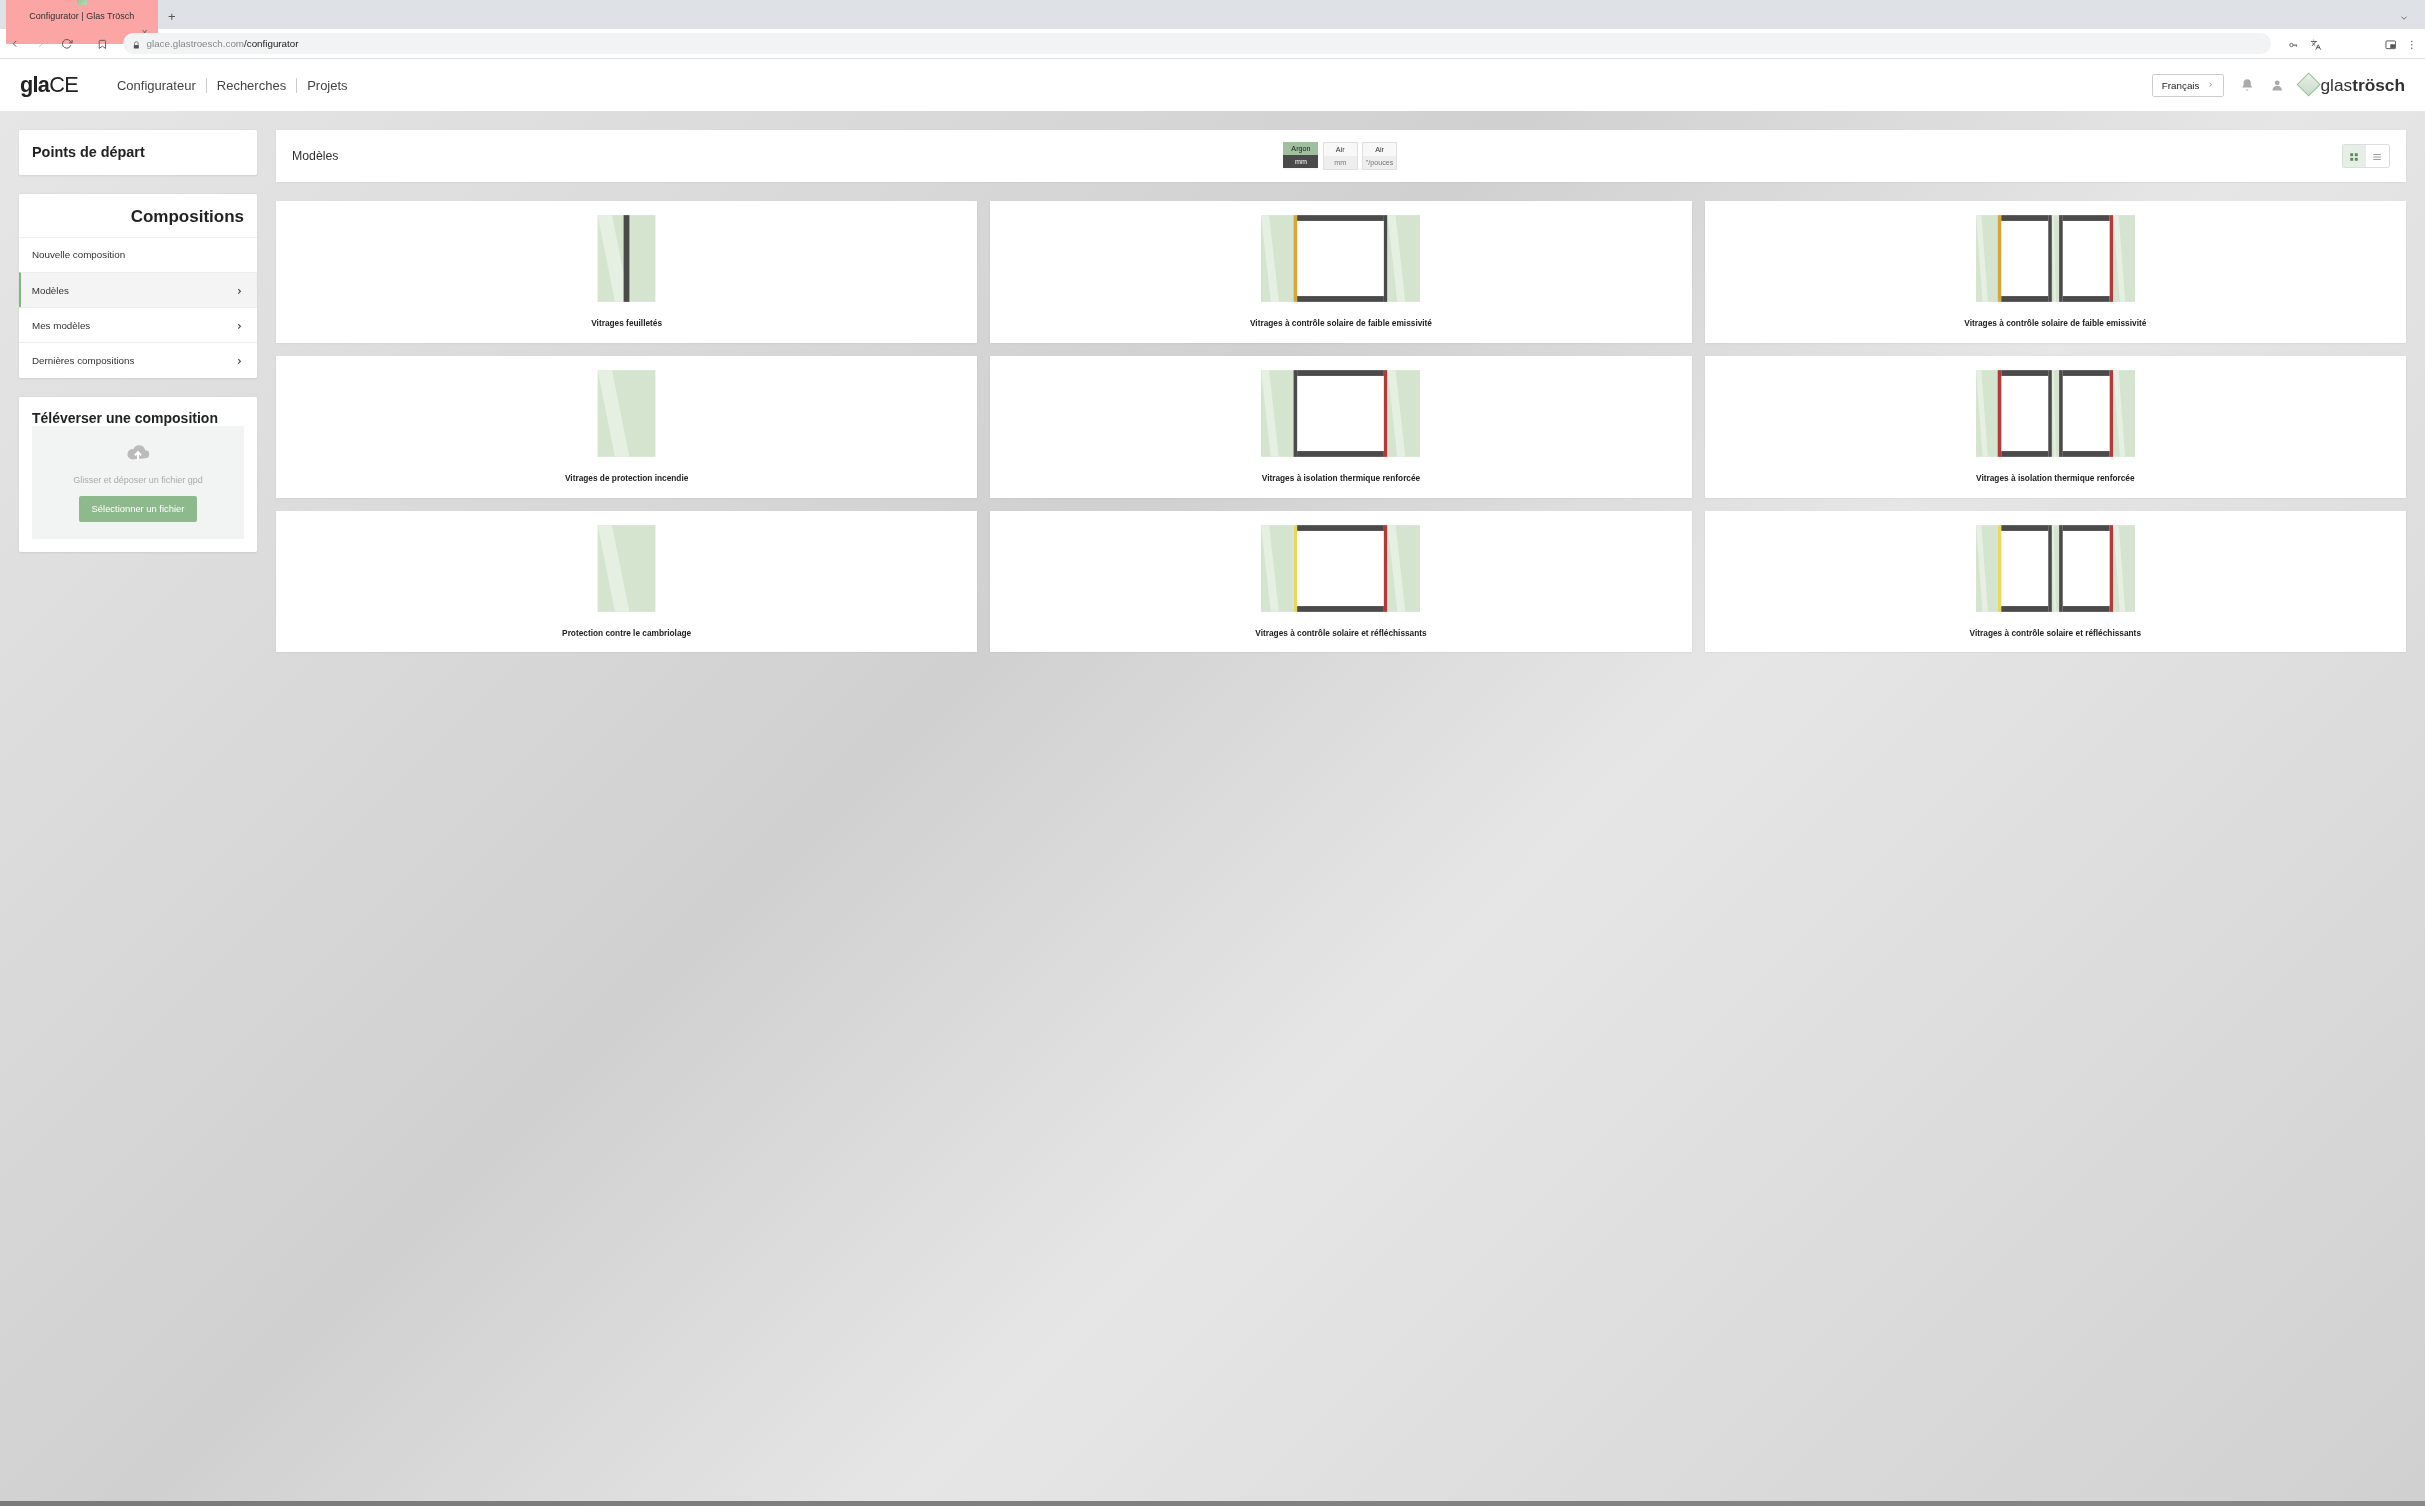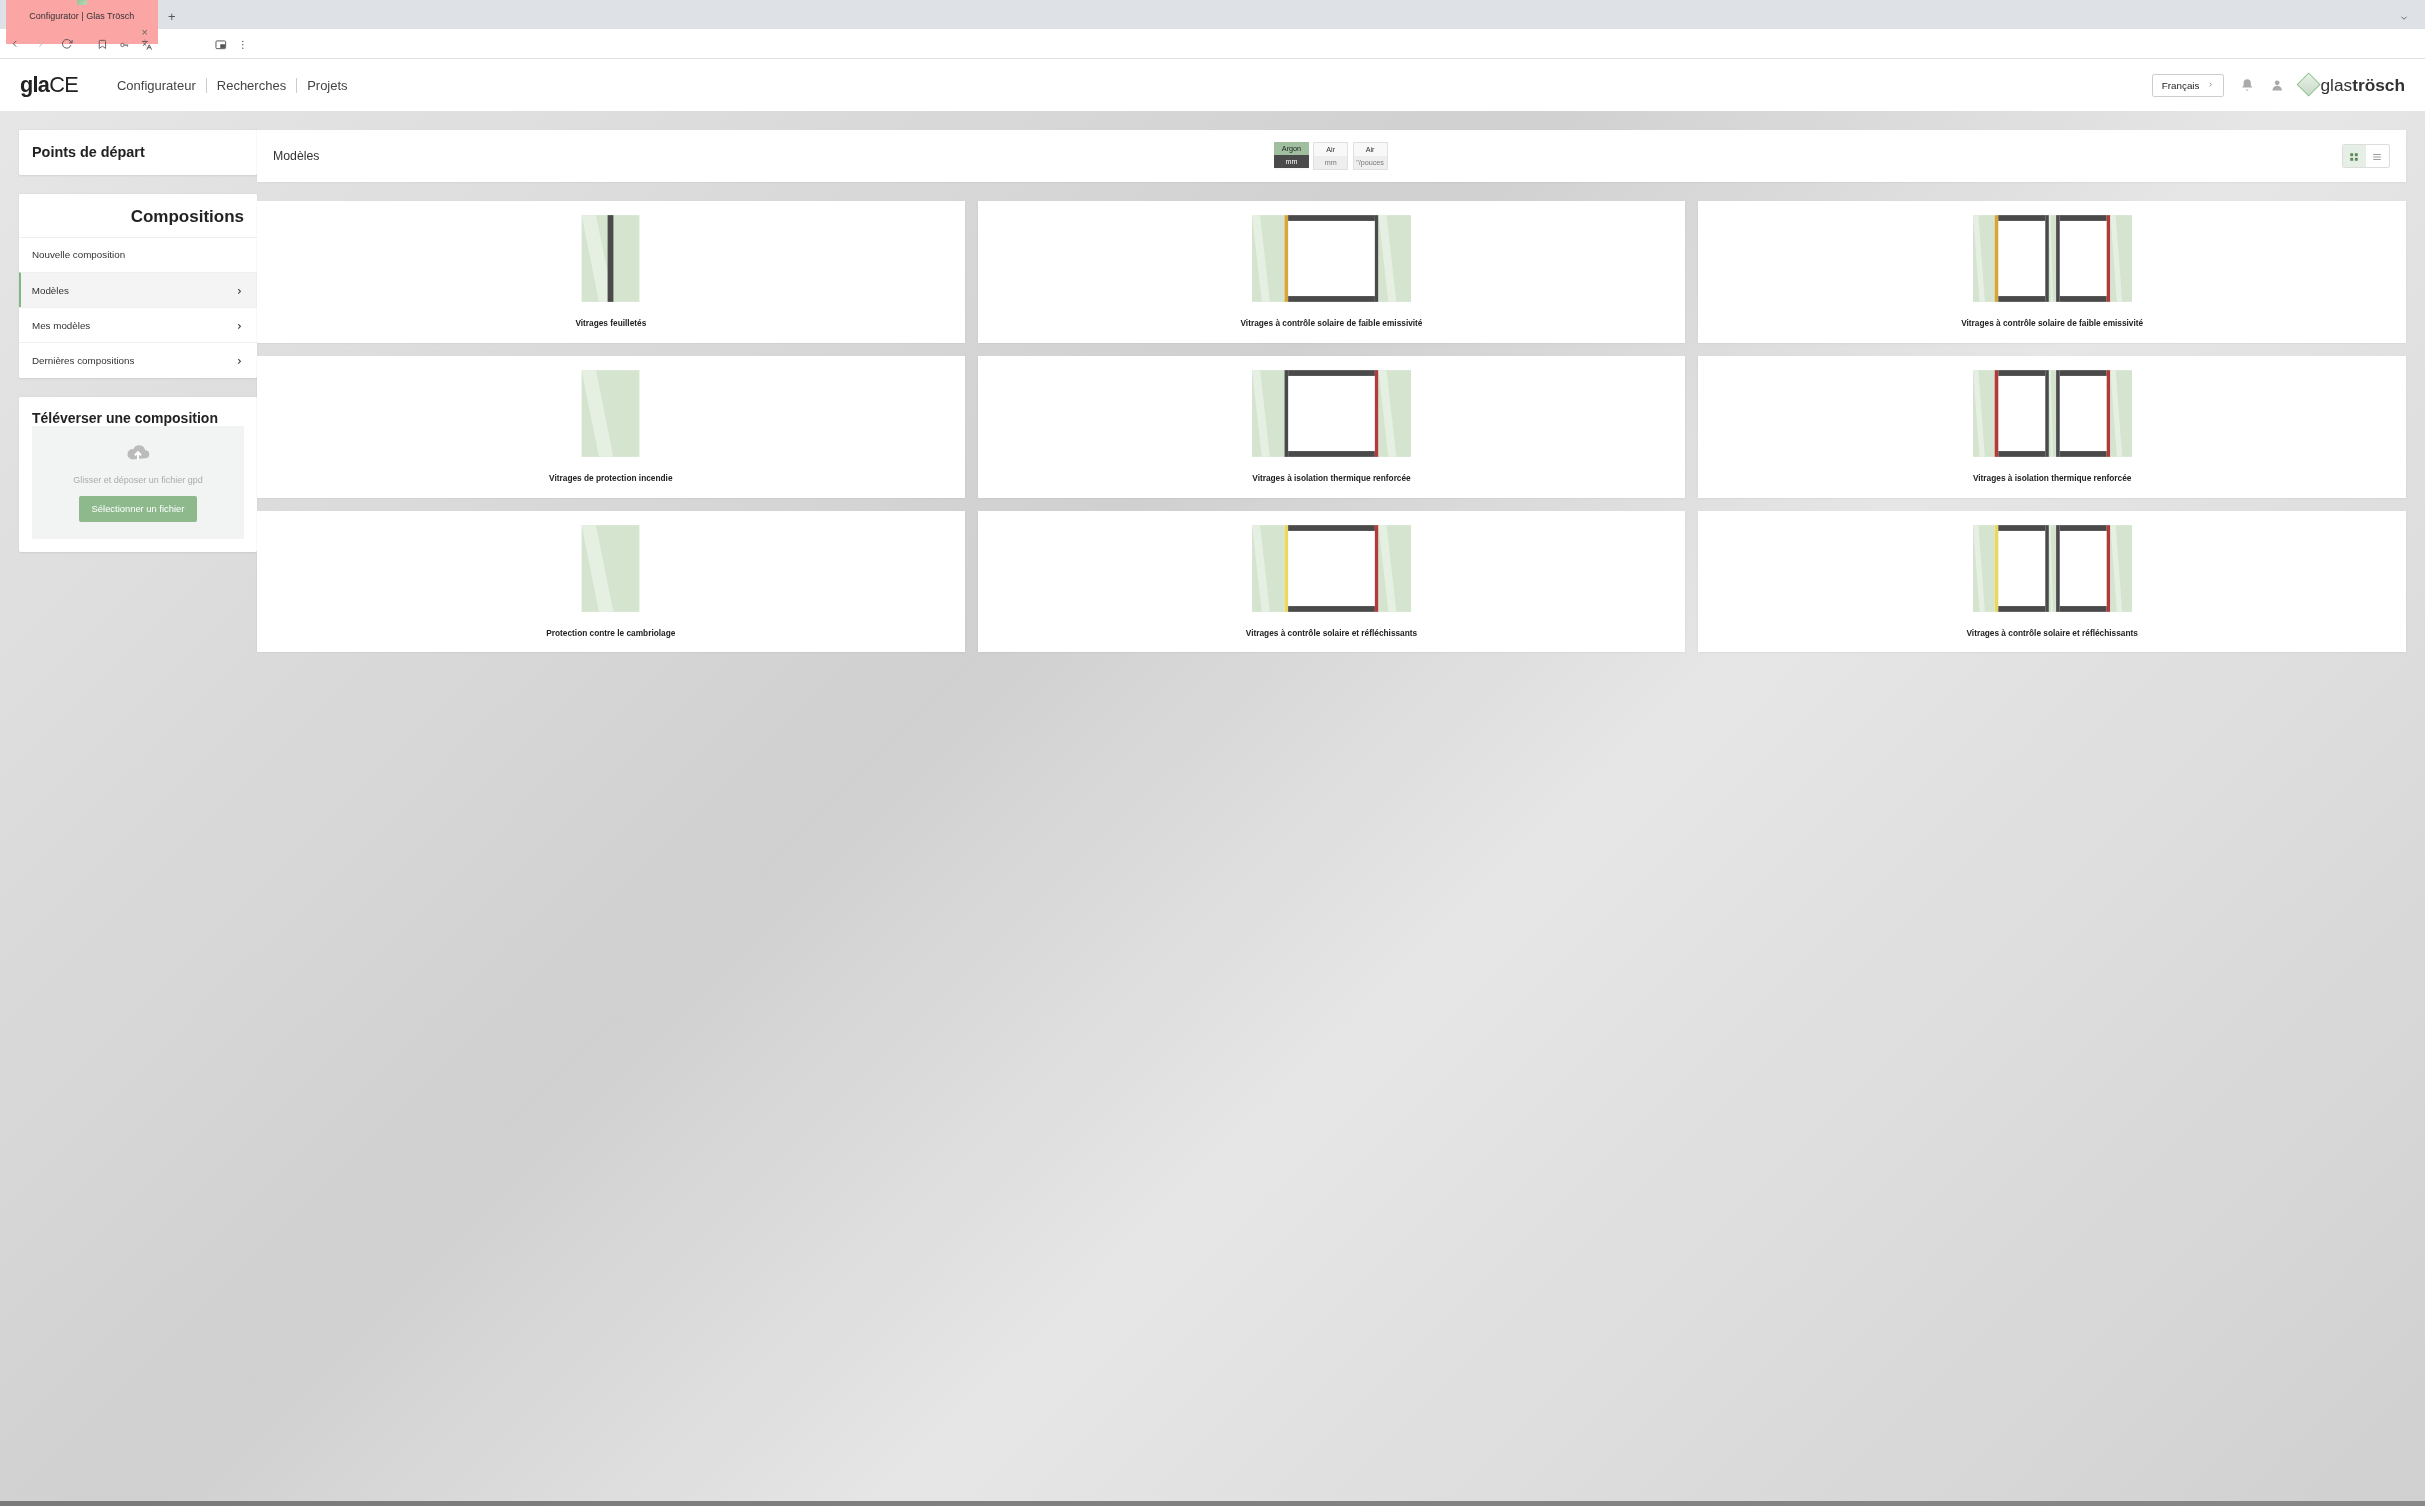--- a/index.html
+++ b/index.html
@@ -33,21 +33,21 @@
 .main-nav .nav-item:last-child { border-right: none; }
 .header-right { margin-left: auto; display: flex; align-items: center; gap: 16px; }
 .lang-select { border: 0.7px solid #ccc; border-radius: 2.2px; padding: 5px 8.7px; font-size: 9.8px; display: flex; align-items: center; gap: 7.2px; cursor: pointer; }
 .hdr-icon { color: #aaa; cursor: pointer; }
 .brand-logo { display: flex; align-items: center; gap: 2.9px; }
 .brand-logo .diamond { width: 17.3px; height: 17.3px; transform: rotate(45deg); border: 1.4px solid #8bbf8b; background: linear-gradient(135deg,#e8f0e8,#c8dac8); }
 .brand-logo .text { font-size: 17.3px; color: #333; }
 .brand-logo .text b { font-weight: 700; }
 
 
-.page { background: linear-gradient(135deg,#e6e6e6 0%,#d0d0d0 40%,#e6e6e6 60%,#d0d0d0 100%); min-height: calc(100vh - 116px); padding: 19px; display: flex; align-items: flex-start; }
+.page { background: linear-gradient(135deg,#e6e6e6 0%,#d0d0d0 40%,#e6e6e6 60%,#d0d0d0 100%); min-height: calc(100vh - 116px); padding: 19px; display: flex; gap: 19px; align-items: flex-start; }
 
 .sidebar { width: 238px; display: flex; flex-direction: column; gap: 19px; }
 .panel { background: #fff; border-radius: 1.4px; box-shadow: 0 0.7px 2.2px rgba(0,0,0,0.08); }
 .panel-title { font-size: 14.4px; font-weight: 700; padding: 14.4px 13px; color: #222; }
 .panel-subtitle { font-size: 17px; font-weight: 700; padding: 13px 13px 10px; text-align: right; }
 .list-item { display: flex; align-items: center; justify-content: space-between; padding: 11.6px 13px; border-top: 0.7px solid #eee; font-size: 9.8px; color: #333; cursor: pointer; }
 .list-item.active { background: #f4f4f4; border-left: 2.2px solid #7fb77f; padding-left: 10.8px; }
 .chev { color: #444; }
 
 .upload-panel { padding: 13px; }
@@ -114,20 +114,31 @@
       <svg width="11.6" height="11.6" viewBox="0 0 24 24" fill="none" stroke="currentColor" stroke-width="2">
           <path d="M23 4v6h-6"></path>
           <path d="M20.49 15a9 9 0 1 1-2.12-9.36L23 10"></path>
         </svg>
     </span>
     <span class="bookmark-btn">
       <svg width="10.8" height="10.8" viewBox="0 0 24 24" fill="none" stroke="currentColor" stroke-width="2">
           <path d="M19 21l-7-5-7 5V5a2 2 0 0 1 2-2h10a2 2 0 0 1 2 2z"></path>
         </svg>
     </span>
+    <div class="url-box">
+      <span class="lock">
+        <svg width="8.7" height="8.7" viewBox="0 0 24 24" fill="currentColor">
+            <rect x="5" y="11" width="14" height="10" rx="2"></rect>
+            <path d="M7 11V7a5 5 0 0 1 10 0v4" fill="none" stroke="currentColor" stroke-width="2"></path>
+          </svg>
+      </span>
+      <span class="url-text">
+        <span class="muted">glace.glastroesch.com</span><span>/configurator</span>
+      </span>
+    </div>
     <div class="addr-right">
       <span><svg width="13" height="10" viewBox="0 0 24 24" fill="none" stroke="currentColor" stroke-width="2">
             <circle cx="7" cy="12" r="4"></circle>
             <path d="M11 12h10M19 12v4M15 12v2"></path>
           </svg></span>
       <span><svg width="11.6" height="11.6" viewBox="0 0 24 24" fill="none" stroke="currentColor" stroke-width="2">
             <path d="M5 8l6 6M4 14l6-6 2-3M2 5h12M7 2h1M22 22l-5-10-5 10M14 18h6"></path>
           </svg></span>
       <span style="width:43px"></span>
       <span><svg width="11.6" height="11.6" viewBox="0 0 24 24" fill="none" stroke="currentColor" stroke-width="2">

